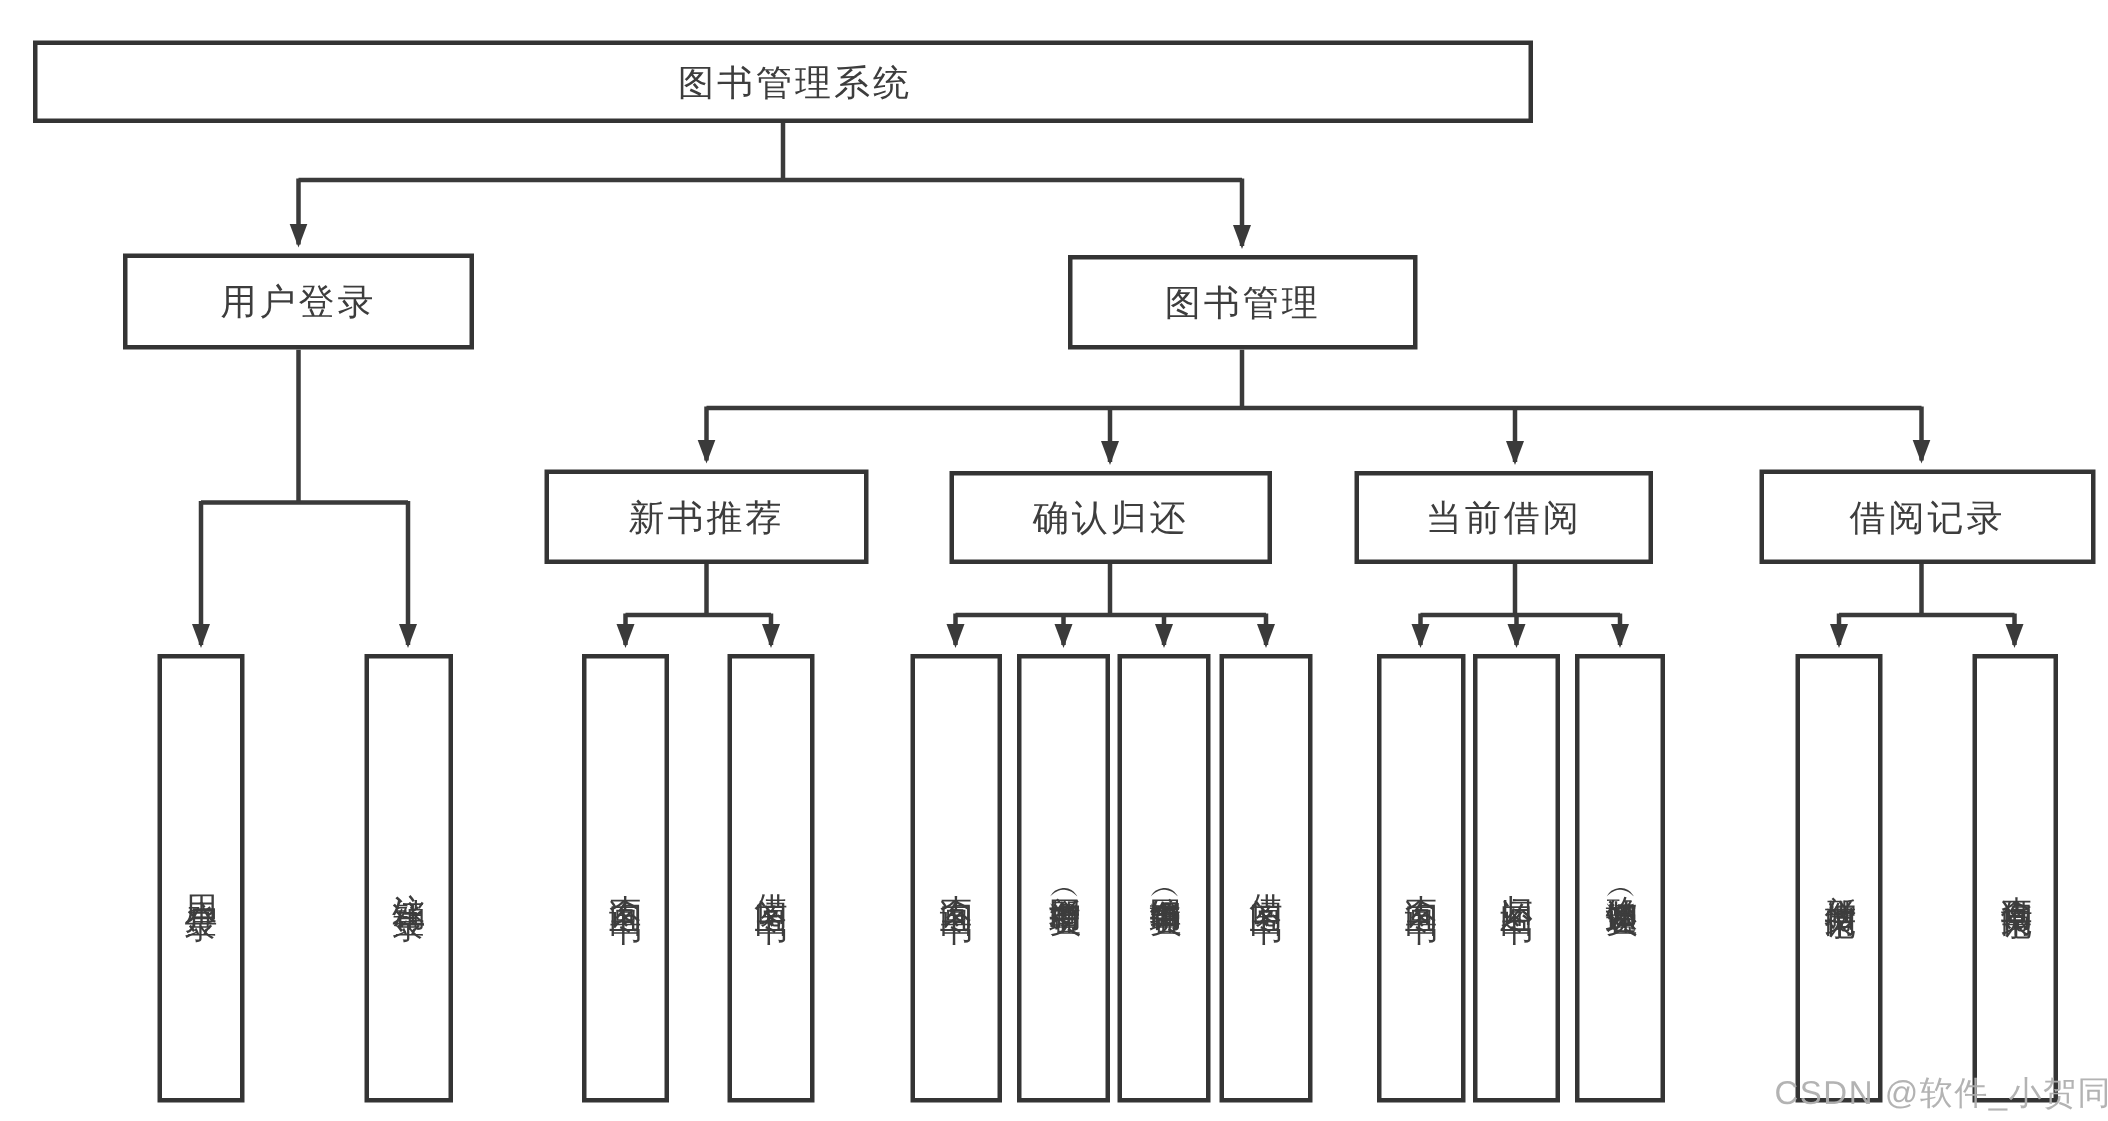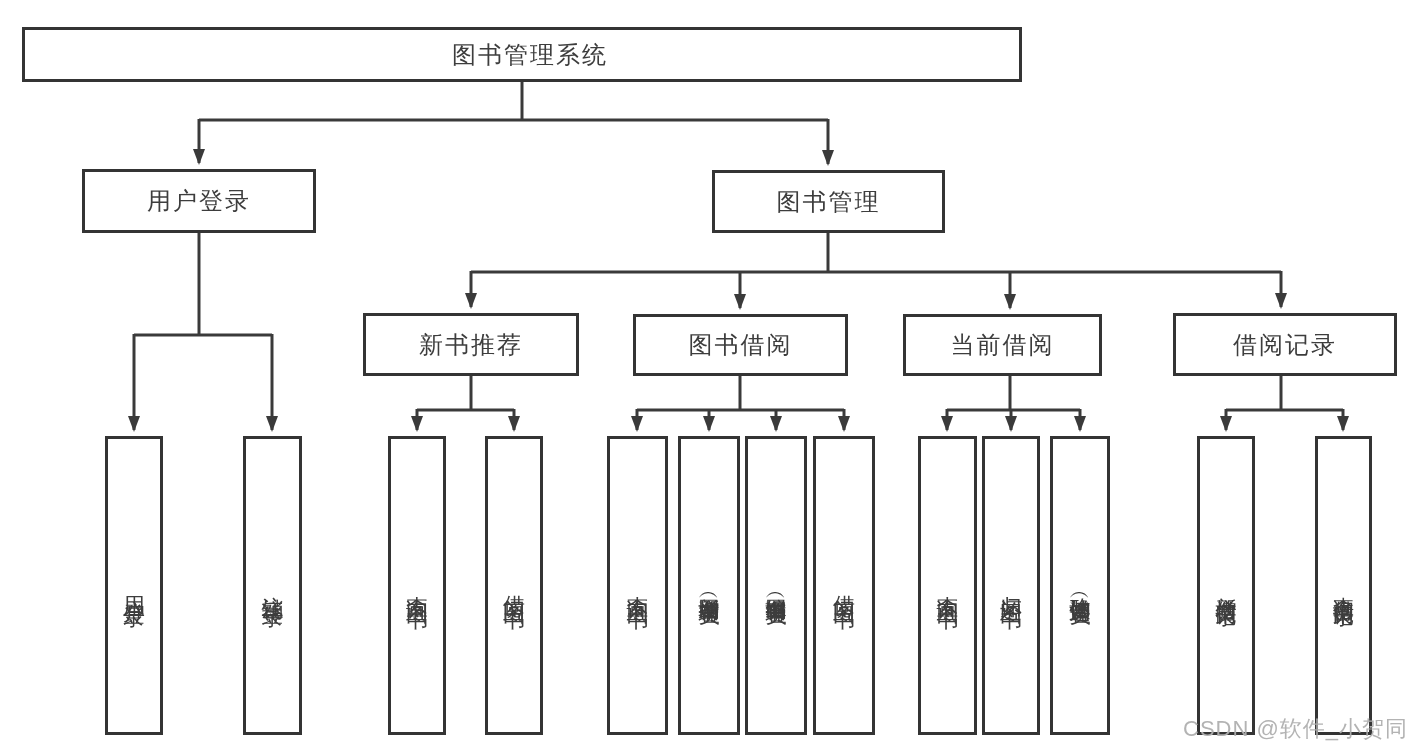--- a/index.html
+++ b/index.html
@@ -95,21 +95,21 @@
       <path d="M1343,409 L1343,430" marker-end="url(#arrow)"></path>
     </g>
   </svg>
 
   <div class="hnode" style="left:22px;top:27px;width:1000px;height:55px;padding-left:16px;">图书管理系统</div>
 
   <div class="hnode" style="left:82px;top:169px;width:234px;height:64px;">用户登录</div>
   <div class="hnode" style="left:712px;top:170px;width:233px;height:63px;">图书管理</div>
 
   <div class="hnode" style="left:363px;top:313px;width:216px;height:63px;">新书推荐</div>
-  <div class="hnode" style="left:633px;top:314px;width:215px;height:62px;">图书借阅</div>
+  <div class="hnode" style="left:633px;top:314px;width:215px;height:62px;">确认归还</div>
   <div class="hnode" style="left:903px;top:314px;width:199px;height:62px;">当前借阅</div>
   <div class="hnode" style="left:1173px;top:313px;width:224px;height:63px;">借阅记录</div>
 
   <div class="vnode" style="left:105px;top:436px;width:58px;height:299px;">用户登录</div>
   <div class="vnode" style="left:243px;top:436px;width:59px;height:299px;">注销登录</div>
 
   <div class="vnode" style="left:388px;top:436px;width:58px;height:299px;">查询图书</div>
   <div class="vnode" style="left:485px;top:436px;width:58px;height:299px;">借阅图书</div>
 
   <div class="vnode" style="left:607px;top:436px;width:61px;height:299px;">查询图书</div>

